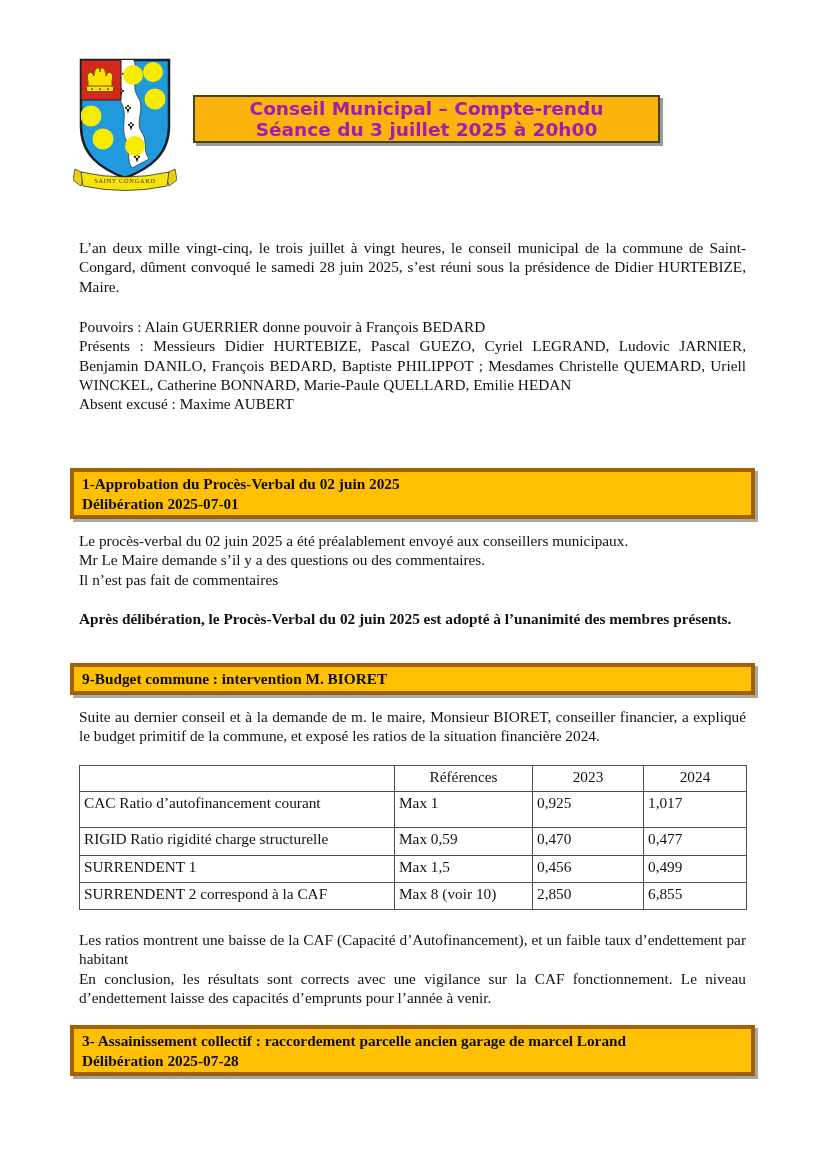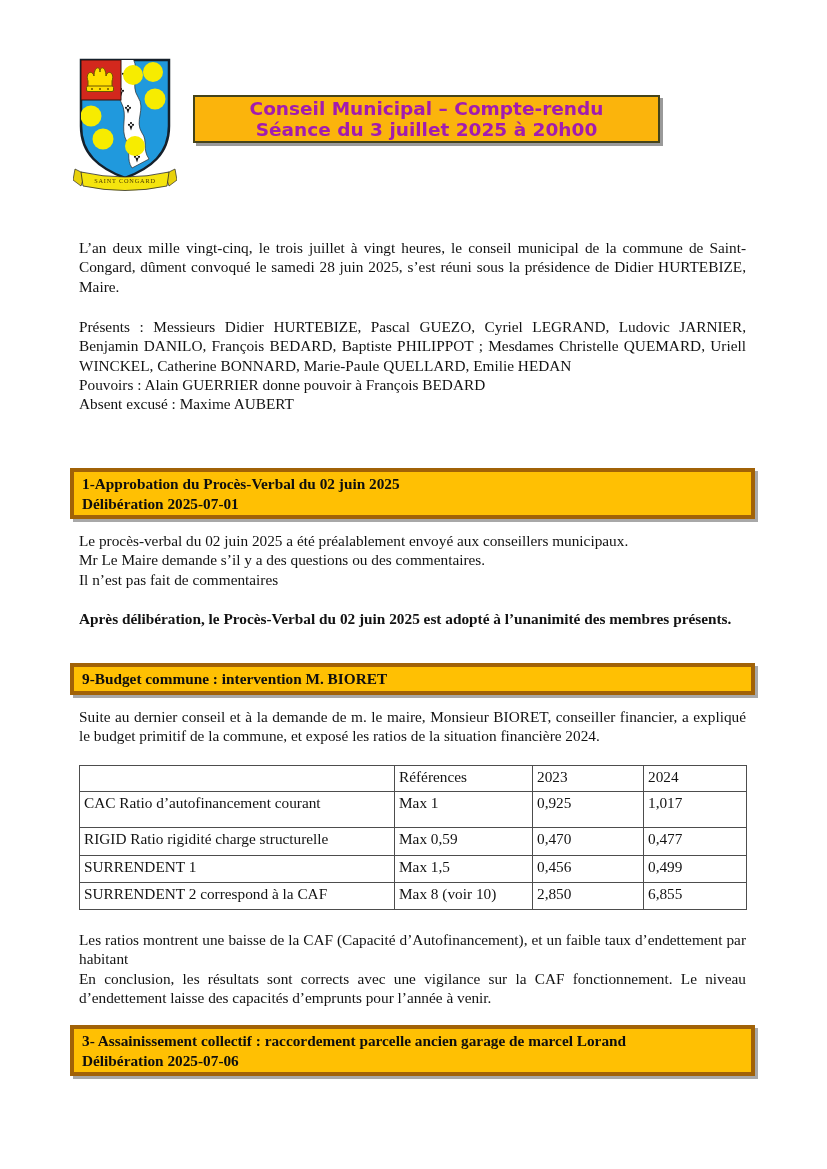--- a/index.html
+++ b/index.html
@@ -29,21 +29,21 @@
   .bold { font-weight:bold; }
   table.ratios {
     position:absolute; left:79px; top:765px;
     border-collapse:collapse; table-layout:fixed; width:667px;
     font-size:15.3px; line-height:18px; color:#121212;
   }
   table.ratios td {
     border:1px solid #4d4d4d; vertical-align:top;
     padding:2px 4px 0 4px; overflow:hidden; white-space:nowrap;
   }
-  tr.h-26 td { height:23px; }
+  tr.h-26 td { height:23px;text-align:center; }
   tr.h-36 td { height:33px; }
   tr.h-28 td { height:25px; }
   tr.h-27 td { height:24px; }
 </style>
 </head>
 <body>
 
 <div class="page">
 
   <svg class="abs crest" width="104" height="138" viewBox="0 0 104 138">
@@ -98,22 +98,22 @@
   </svg>
 
   <div class="abs title-box">
     <div>Conseil Municipal – Compte-rendu</div>
     <div>Séance du 3 juillet 2025 à 20h00</div>
   </div>
 
   <div class="abs txt" style="top:238px">L’an deux mille vingt-cinq, le trois juillet à vingt heures, le conseil municipal de la commune de Saint-Congard, dûment convoqué le samedi 28 juin 2025, s’est réuni sous la présidence de Didier HURTEBIZE, Maire.</div>
 
   <div class="abs txt" style="top:317px">
+    <div style="text-align:left;">Pouvoirs : Alain GUERRIER donne pouvoir à François BEDARD</div>
     <div style="text-align:justify;">Présents : Messieurs Didier HURTEBIZE, Pascal GUEZO, Cyriel LEGRAND, Ludovic JARNIER, Benjamin DANILO, François BEDARD, Baptiste PHILIPPOT ; Mesdames Christelle QUEMARD, Uriell WINCKEL, Catherine BONNARD, Marie-Paule QUELLARD, Emilie HEDAN</div>
-    <div style="text-align:left;">Pouvoirs : Alain GUERRIER donne pouvoir à François BEDARD</div>
     <div style="text-align:left;">Absent excusé : Maxime AUBERT</div>
   </div>
 
   <div class="abs txt" style="top:430px; text-align:left;margin-top:36px;">Mme Uriell WINCKEL est désignée secrétaire de séance.</div>
 
   <div class="abs bar" style="top:468px">
     <div>1-Approbation du Procès-Verbal du 02 juin 2025</div>
     <div>Délibération 2025-07-01</div>
   </div>
 
@@ -172,16 +172,16 @@
   </tbody>
     </table>
 
   <div class="abs txt" style="top:930px">
     <div style="text-align:justify;">Les ratios montrent une baisse de la CAF (Capacité d’Autofinancement), et un faible taux d’endettement par habitant</div>
     <div style="text-align:justify;">En conclusion, les résultats sont corrects avec une vigilance sur la CAF fonctionnement. Le niveau d’endettement laisse des capacités d’emprunts pour l’année à venir.</div>
   </div>
 
   <div class="abs bar" style="top:1025px">
     <div>3- Assainissement collectif : raccordement parcelle ancien garage de marcel Lorand</div>
-    <div>Délibération 2025-07-06</div>
+    <div>Délibération 2025-07-28</div>
   </div>
 
 </div>
 
 </body></html>

